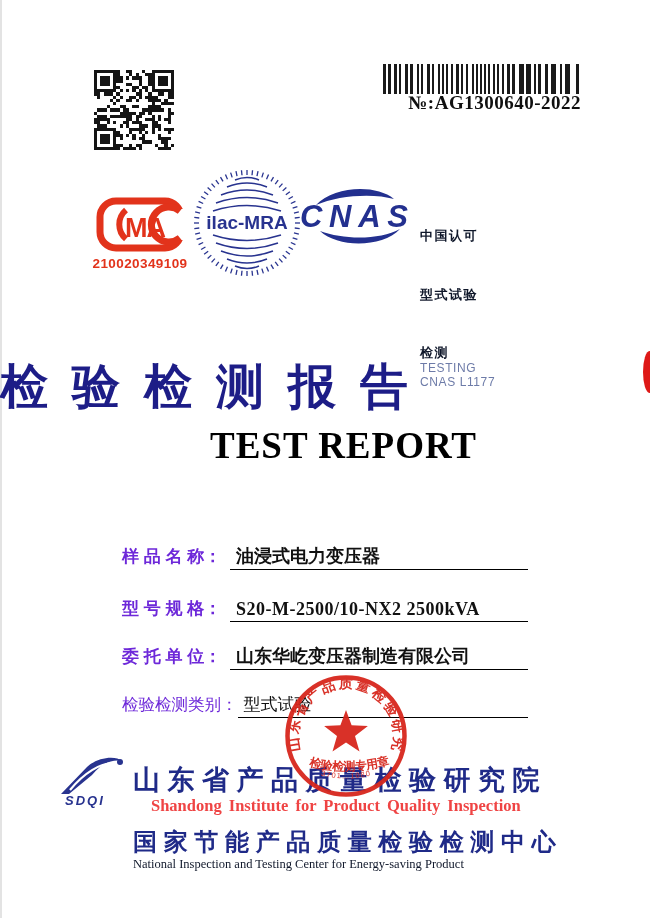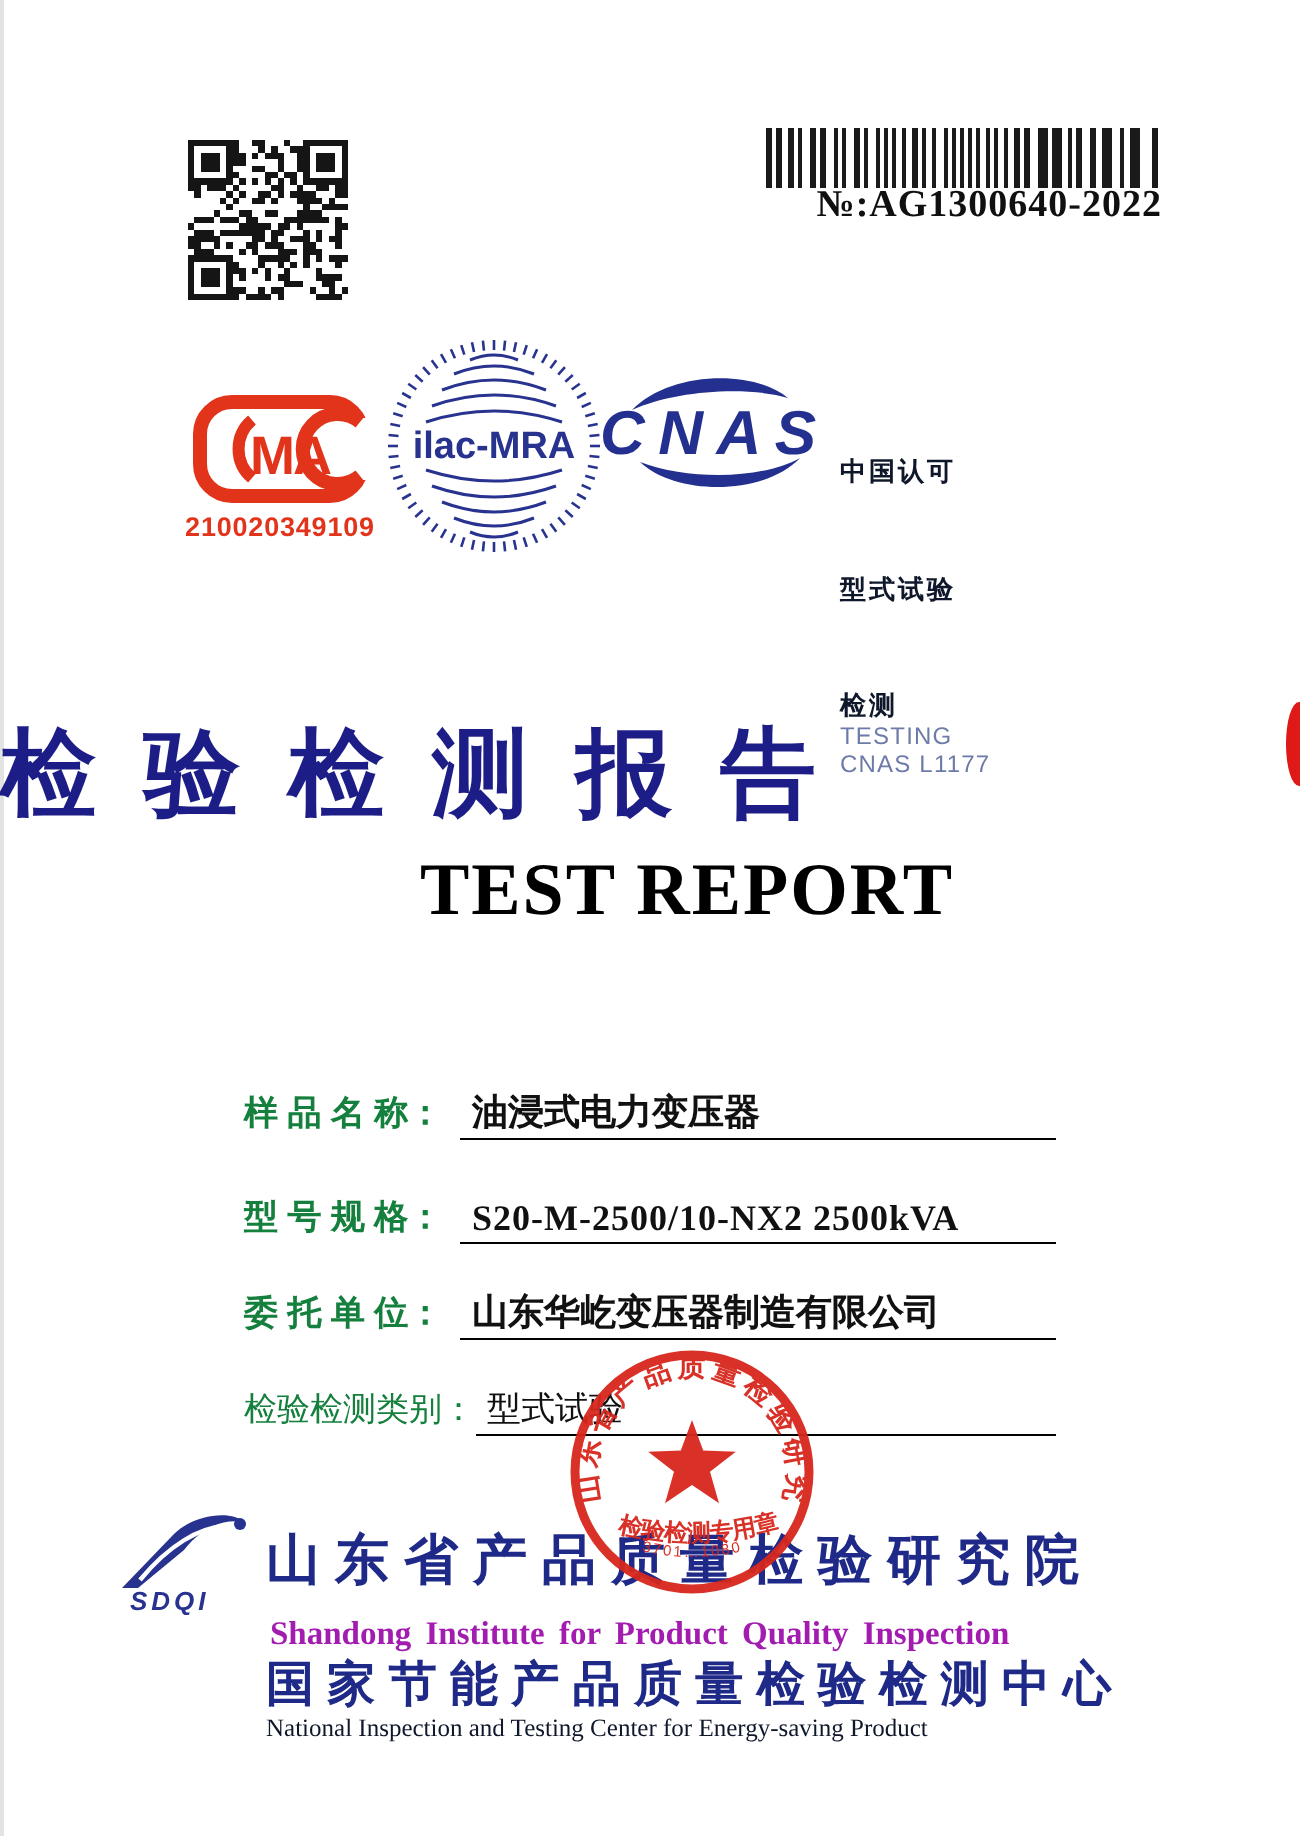--- a/index.html
+++ b/index.html
@@ -27,41 +27,41 @@
   .cnastxt .lat{font-size:12px;line-height:14.5px;color:#6d7ba8;letter-spacing:.6px;}
 
   
   .title-cn{left:0;top:355px;width:100%;text-align:left;font-family:"Liberation Serif",serif;
             font-weight:bold;font-size:48px;color:#1d1d87;letter-spacing:6px;white-space:nowrap;}
   .title-en{left:0;top:424px;width:100%;text-align:center;font-family:"Liberation Serif",serif;
             font-weight:bold;font-size:37px;color:#000000;letter-spacing:1px;}
 
   
   .row{left:122px;width:406px;height:30px;display:flex;align-items:flex-end;z-index:2;}
-  .row .lbl{flex:0 0 108px;font-weight:bold;font-size:17px;color:#15803d;white-space:nowrap;padding-bottom:2px;}
+  .row .lbl{flex:0 0 108px;font-weight:bold;font-size:17px;color:#6d28d9;white-space:nowrap;padding-bottom:2px;}
   .row .val{flex:1;border-bottom:1.8px solid #000;padding:0 0 1px 6px;font-weight:bold;font-size:18px;
             color:#111;white-space:nowrap;}
   .r1{top:540px}.r2{top:592px}.r3{top:640px}.r4{top:688px}
   .r2 .val{font-family:"Liberation Serif",serif;letter-spacing:.5px;}
   .r4 .lbl{font-weight:500;font-size:16.5px;}
   .r4 .val{font-weight:500;font-size:17px;}
 
   
   .wm{left:116px;top:599px;font-weight:bold;font-size:86px;line-height:1;color:rgba(238,100,84,.55);
       white-space:nowrap;z-index:1;}
 
   
   .stamp{left:281px;top:671px;z-index:3;opacity:.95;}
   .stamp textPath,.stamp text{font-family:"Liberation Sans",sans-serif;}
 
   
   .sdqi{left:56px;top:756px;}
   .orgcn{left:133px;top:762px;font-weight:bold;font-size:27px;color:#1f2a88;white-space:nowrap;letter-spacing:0;}
-  .orgen{left:135px;top:796px;font-family:"Liberation Serif",serif;font-weight:bold;font-size:16.5px;
-         color:#a21caf;word-spacing:3px;white-space:nowrap;margin-top:11px;}
+  .orgen{left:151px;top:796px;font-family:"Liberation Serif",serif;font-weight:bold;font-size:16.5px;
+         color:#ef4444;word-spacing:3px;white-space:nowrap;}
   .ctrcn{left:133px;top:826px;font-weight:bold;font-size:24px;color:#1f2a88;white-space:nowrap;}
   .ctren{left:133px;top:857px;font-family:"Liberation Serif",serif;font-weight:normal;font-size:12.5px;
          color:#0f172a;white-space:nowrap;}
 
   .edge-artifact{left:643px;top:351px;width:13px;height:42px;background:#de1917;border-radius:50%;}
 </style>
 </head>
 <body>
 
 <div class="page">

